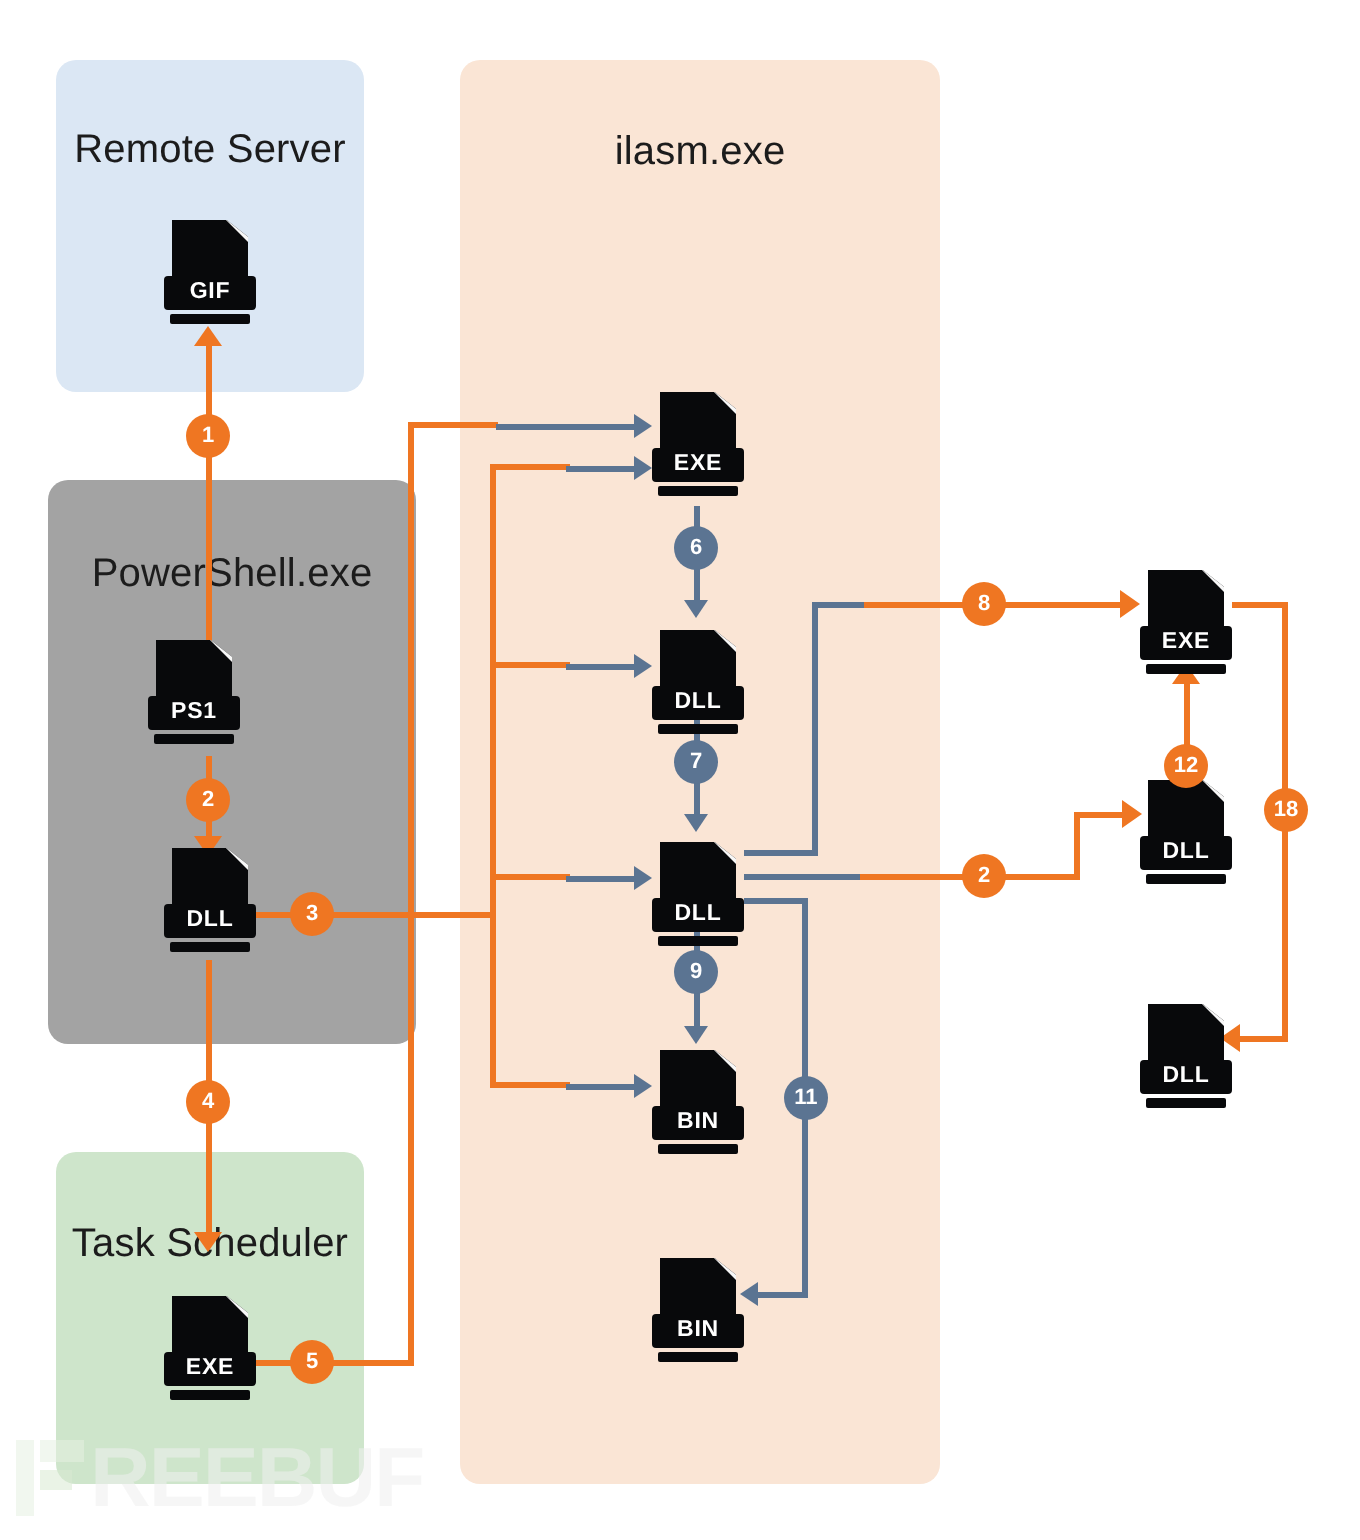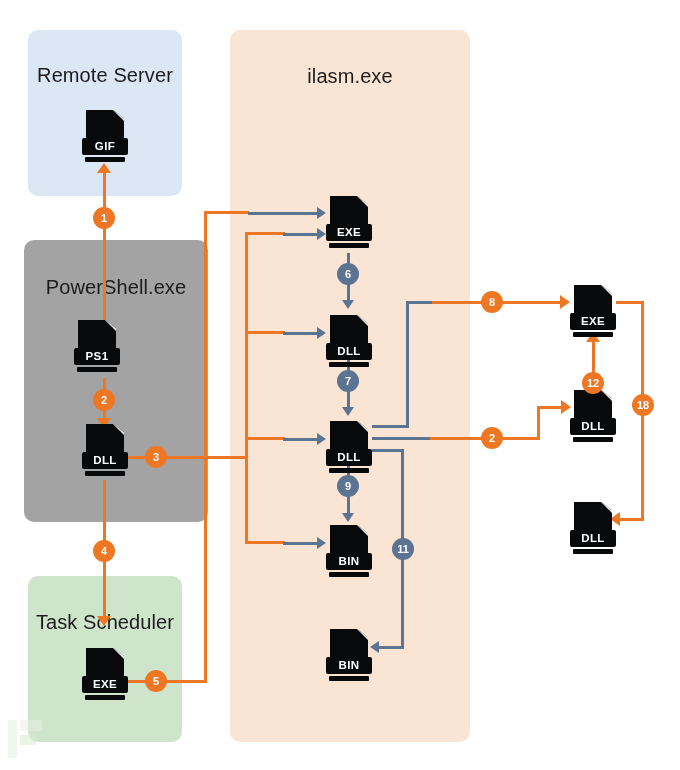--- a/index.html
+++ b/index.html
@@ -335,15 +335,16 @@
   <div class="badge orange" style="left:632px;top:394px;">
     <span>18</span>
     </div>
 
   <div id="watermark">
     <div class="wm-mark">
       <div class="b1"></div>
       <div class="b2"></div>
       <div class="b3"></div>
     </div>
+    <div class="wm-text">REEBUF</div>
   </div>
 
 </div>
 
 </body></html>

